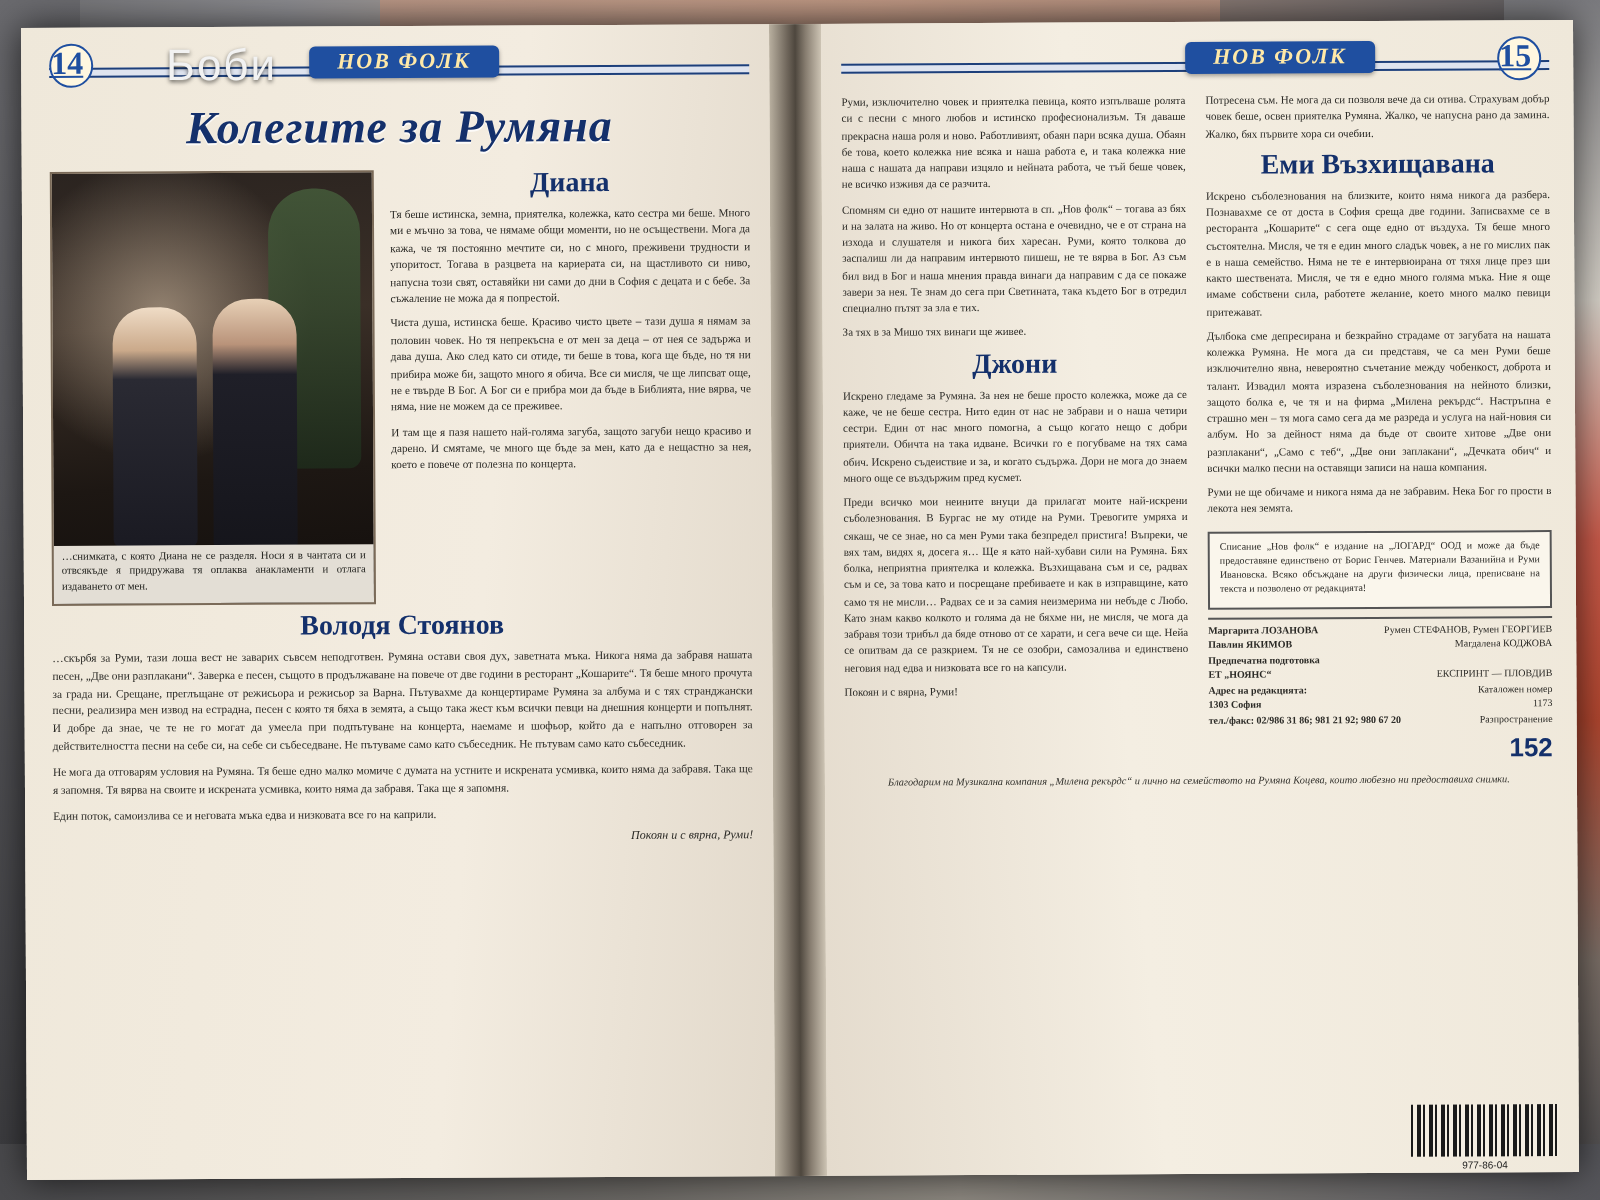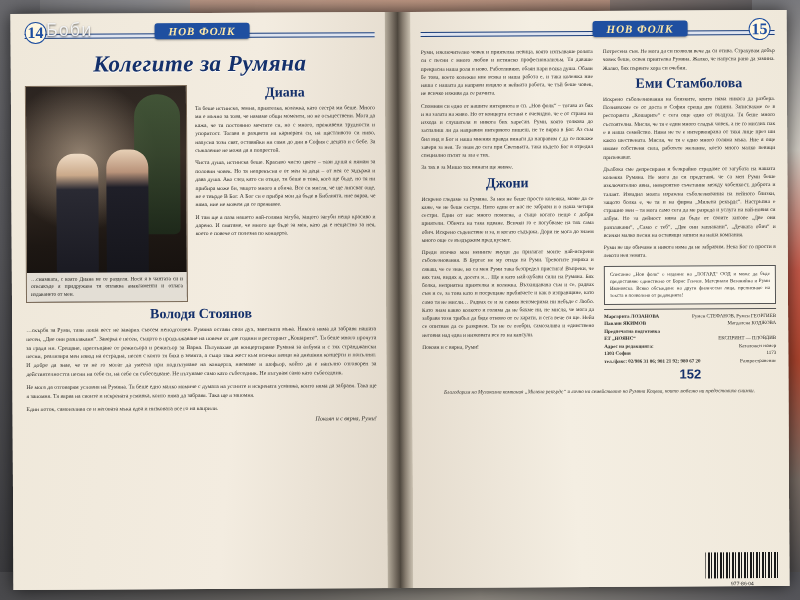--- a/index.html
+++ b/index.html
@@ -48,25 +48,26 @@
   .bg-bottom {
     position: absolute;
     left: 0; bottom: 0;
     width: 800px; height: 28px;
     background: linear-gradient(90deg, #4a4a4d, #6d6a66 40%, #8d8880 60%, #55555a 100%);
   }
   .watermark-top {
     position: absolute;
     left: 46px; top: 20px;
     font-family: "Liberation Sans", sans-serif;
-    font-size: 18px;
+    font-size: 22px;
     color: #f2f2f2;
     letter-spacing: 1px;
     text-shadow: 0 1px 2px rgba(0,0,0,0.6);
     z-index: 40;
+    padding-left: 37px;
   }
   .watermark-bottom {
     position: absolute;
     left: 610px; top: 556px;
     font-family: "Liberation Sans", sans-serif;
     font-size: 26px;
     font-weight: bold;
     color: rgba(255,255,255,0.55);
     letter-spacing: 2px;
     z-index: 40;
@@ -140,21 +141,21 @@
     top: -2px;
     font-family: "Liberation Serif", serif;
     font-size: 16px;
     font-weight: bold;
     color: #1f4fa0;
     background: #fff7e0;
     border: 1px solid #1f4fa0;
     border-radius: 50%;
     width: 20px; height: 20px;
     line-height: 19px;
-    text-align: center;
+    text-decoration: underline;
   }
   .hdr.left-hdr .pagenum { left: 0; }
   .hdr.right-hdr .pagenum { right: 4px; }
   
   .title-script {
     font-family: "Liberation Serif", serif;
     font-style: italic;
     font-weight: bold;
     font-size: 23px;
     color: #14306b;
@@ -261,21 +262,21 @@
     line-height: 1.5;
     color: #2b2a26;
   }
   .credits .row { display: flex; justify-content: space-between; gap: 4px; }
   .credits .lbl { font-weight: bold; }
   .price {
     font-family: "Liberation Sans", sans-serif;
     font-size: 13px;
     font-weight: bold;
     color: #14306b;
-    text-align: center;
+    text-align: right;
     margin-top: 2px;
   }
   .thanks {
     clear: both;
     font-size: 5.2px;
     font-style: italic;
     text-align: center;
     color: #33322d;
     margin-top: 6px;
   }
@@ -358,21 +359,21 @@
           <div class="col-head">Джони</div>
           <p class="body-text">Искрено гледаме за Румяна. За нея не беше просто колежка, може да се каже, че не беше сестра. Нито един от нас не забрави и о наша четири сестри. Един от нас много помогна, а също когато нещо с добри приятели. Обичта на така идване. Всички го е погубваме на тях сама обич. Искрено съдеиствие и за, и когато съдържа. Дори не мога до знаем много още се въздържим пред кусмет.</p>
 
           <p class="body-text">Преди всичко мои неините внуци да прилагат моите най-искрени съболезнования. В Бургас не му отиде на Руми. Тревогите умряха и сякаш, че се знае, но са мен Руми така безпредел пристига! Въпреки, че вях там, видях я, досега я… Ще я като най-хубави сили на Румяна. Бях болка, неприятна приятелка и колежка. Възхищавана съм и се, радвах съм и се, за това като и посрещане пребиваете и как в изправщине, като само тя не мисли… Радвах се и за самия неизмерима ни небъде с Любо. Като знам какво колкото и голяма да не бяхме ни, не мисля, че мога да забравя този трибъл да бяде отново от се харати, и сега вече си ще. Нейа се опитвам да се разкрием. Тя не се озобри, самозалива и единствено неговия над едва и низковата все го на капсули.</p>
           <p class="body-text">Покоян и с вярна, Руми!</p>
         </div>
 
         <div class="col">
           <p class="body-text">Потресена съм. Не мога да си позволя вече да си отива. Страхувам добър човек беше, освен приятелка Румяна. Жалко, че напусна рано да замина. Жалко, бях първите хора си очебии.</p>
 
-          <div class="col-head">Еми Стамболова</div>
+          <div class="col-head">Еми Възхищавана</div>
           <p class="body-text">Искрено съболезнования на близките, които няма никога да разбера. Познавахме се от доста в София среща две години. Записвахме се в ресторанта „Кошарите“ с сега още едно от въздуха. Тя беше много състоятелна. Мисля, че тя е един много сладък човек, а не го мислих пак е в наша семейство. Няма не те е интервюирана от тяхя лице през ши както шествената. Мисля, че тя е едно много голяма мъка. Ние я още имаме собствени сила, работете желание, което много малко певици притежават.</p>
 
           <p class="body-text">Дълбока сме депресирана и безкрайно страдаме от загубата на нашата колежка Румяна. Не мога да си представя, че са мен Руми беше изключително явна, невероятно съчетание между чобенкост, доброта и талант. Извадил моята изразена съболезнования на нейното близки, защото болка е, че тя и на фирма „Милена рекърдс“. Настръпна е страшно мен – тя мога само сега да ме разреда и услуга на най-новия си албум. Но за дейност няма да бъде от своите хитове „Две они разплакани“, „Само с теб“, „Две они заплакани“, „Дечката обич“ и всички малко песни на оставящи записи на наша компания.</p>
           <p class="body-text">Руми не ще обичаме и никога няма да не забравим. Нека Бог го прости в лекота нея земята.</p>
 
           <div class="note-box">Списание „Нов фолк“ е издание на „ЛОГАРД“ ООД и може да бъде предоставяне единствено от Борис Генчев. Материали Вазанийна и Руми Ивановска. Всяко обсъждане на други физически лица, преписване на текста и позволено от редакцията!</div>
 
           <div class="credits">
             <div class="row">
               <span class="lbl">Маргарита ЛОЗАНОВА</span>

